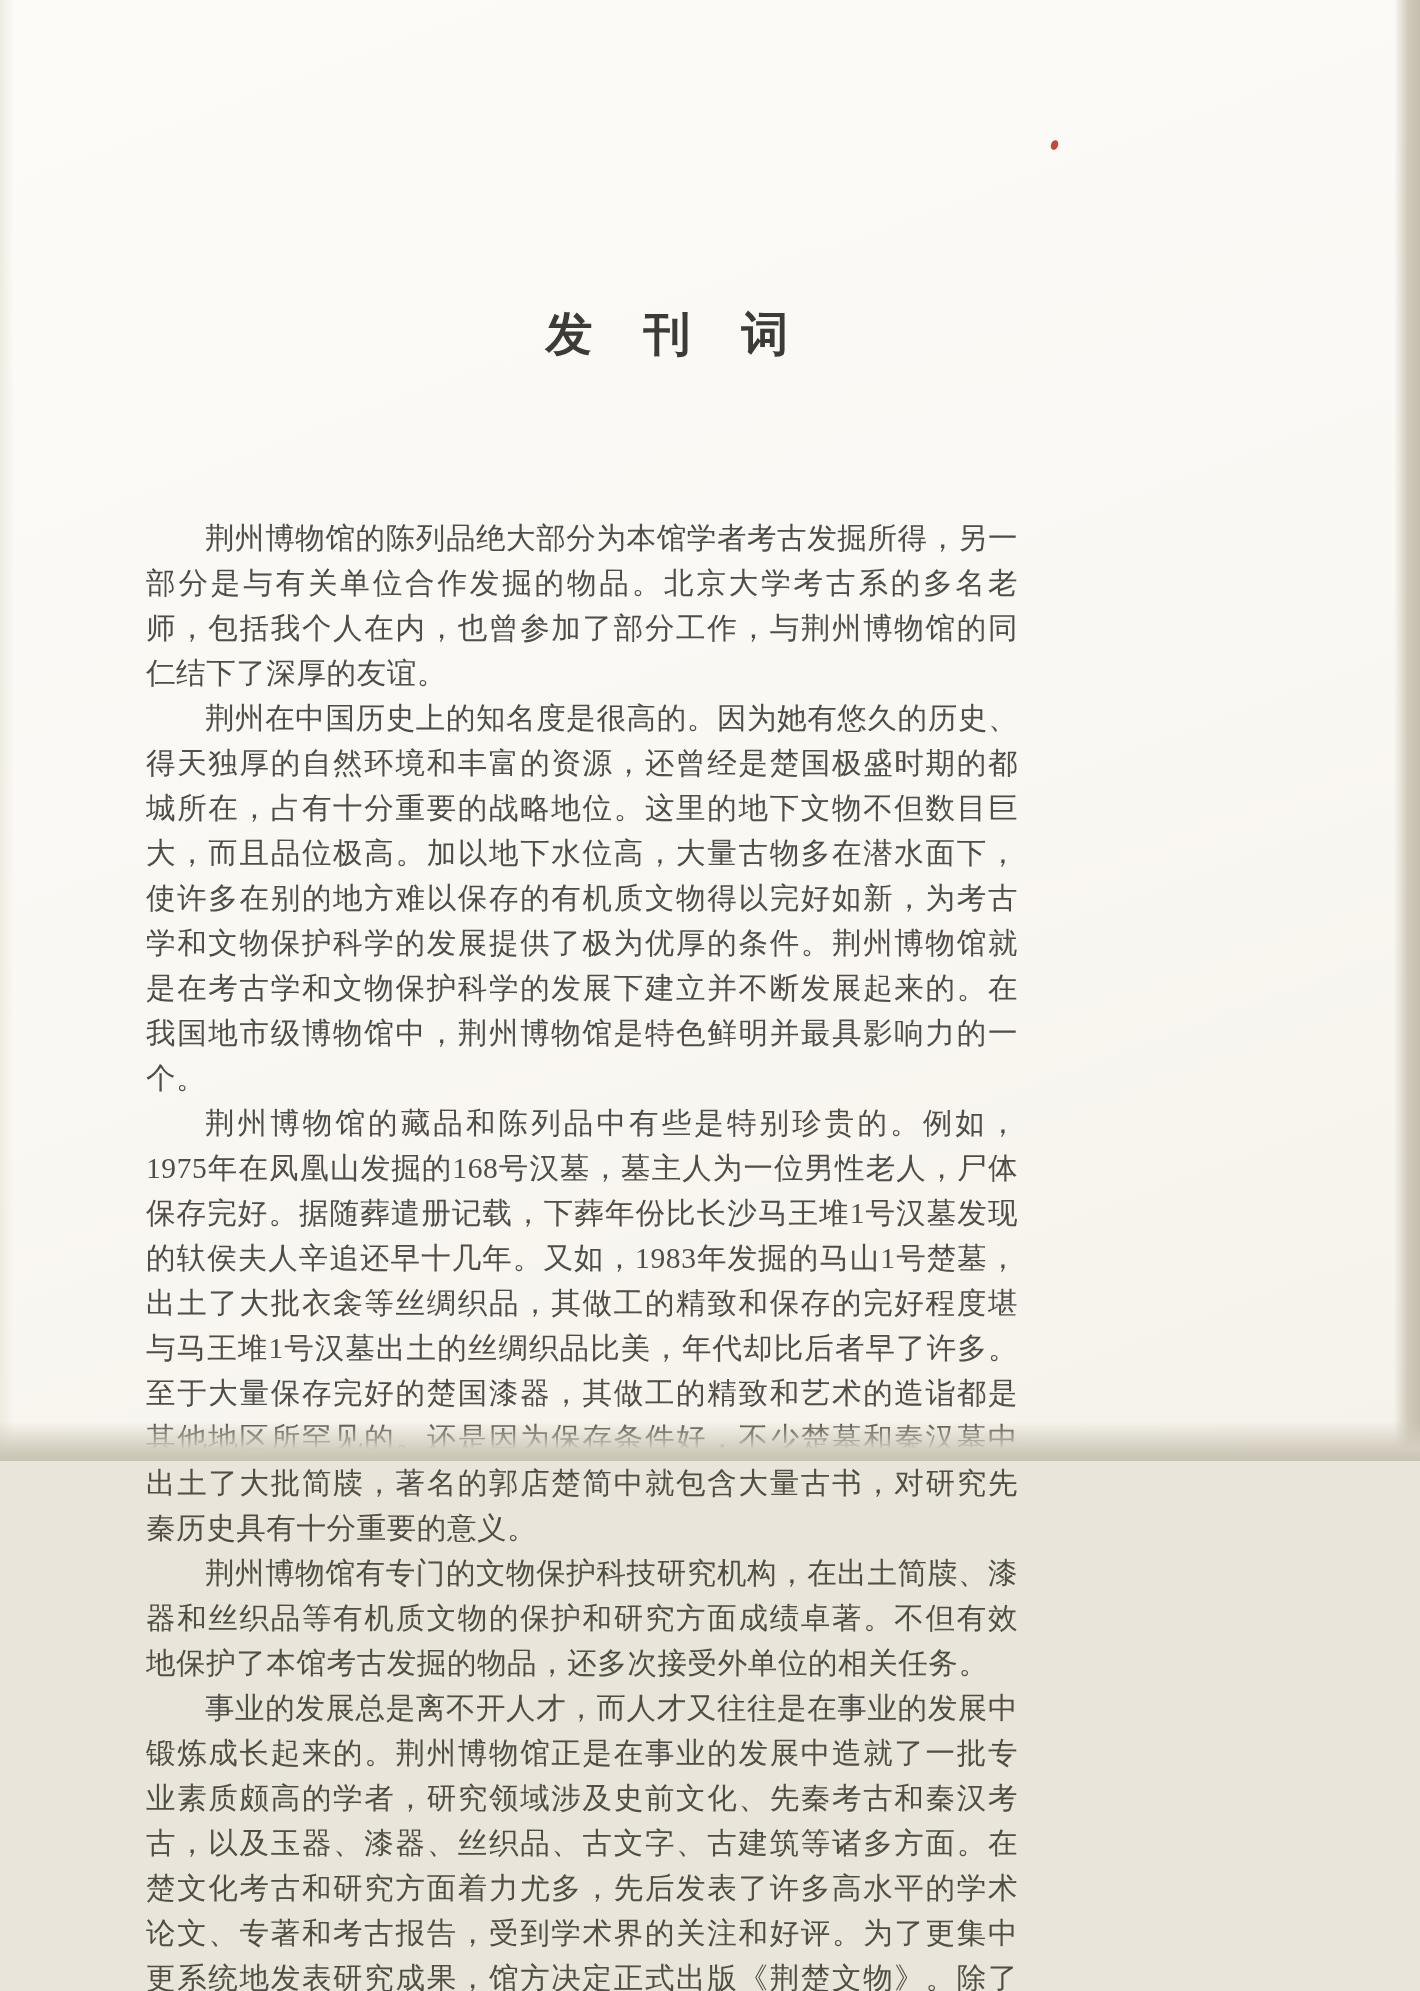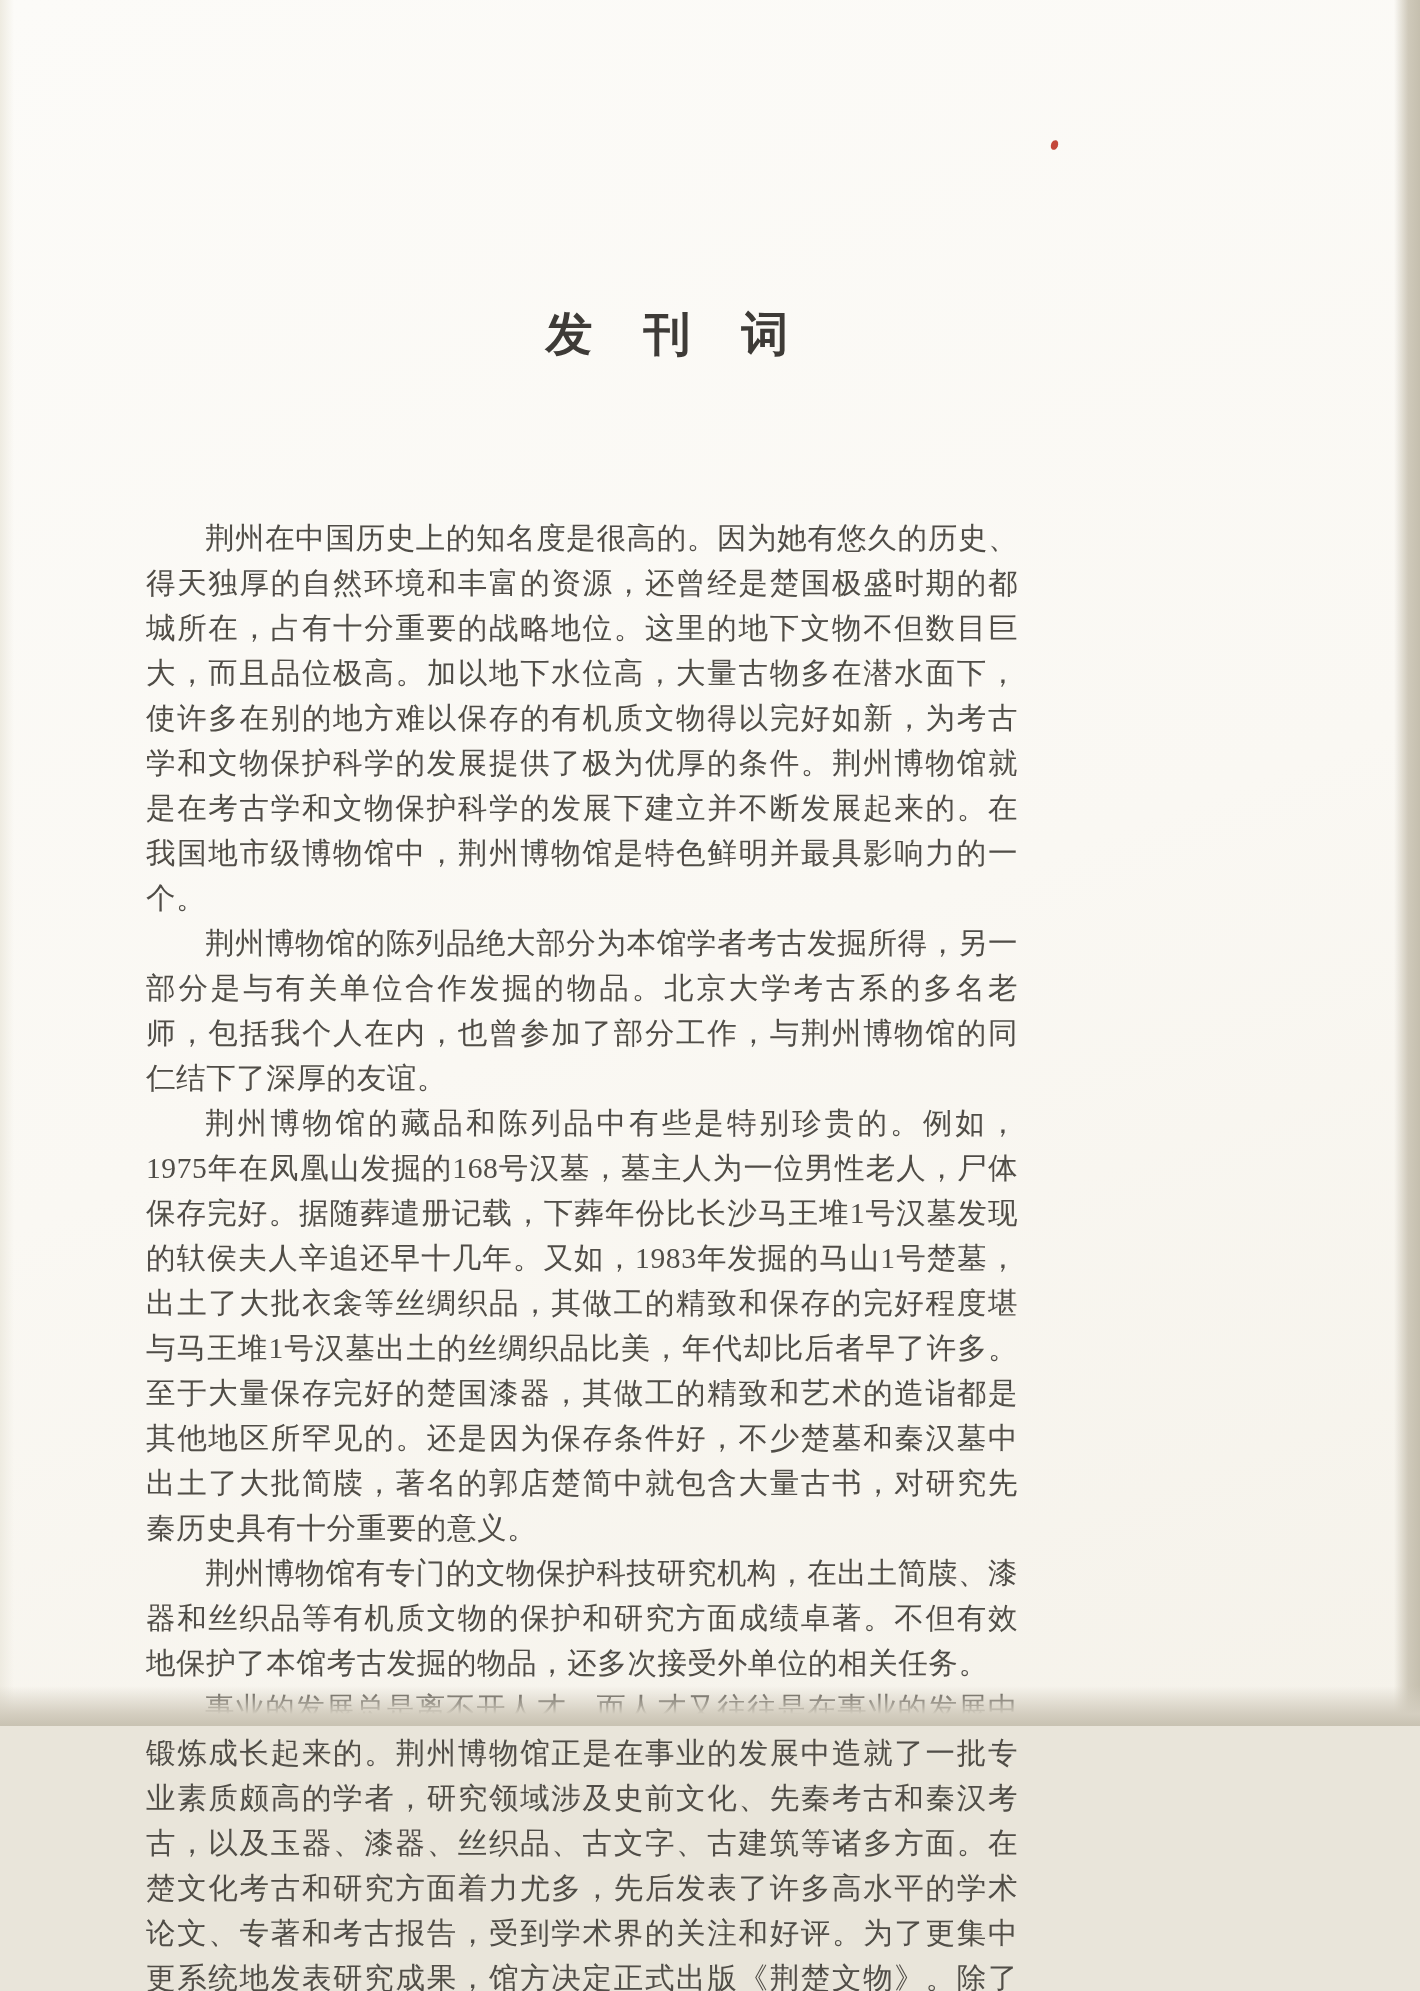--- a/index.html
+++ b/index.html
@@ -6,21 +6,21 @@
     margin: 0;
     padding: 0;
     width: 1420px;
     height: 1991px;
     overflow: hidden;
     background: #e9e5da;
   }
   .scan-page {
     position: relative;
     width: 1420px;
-    height: 1726px;
+    height: 1461px;
     background:
       linear-gradient(160deg, #fcfbf8 0%, #faf8f3 55%, #f5f2ea 100%);
     font-family: "Liberation Serif", "DejaVu Serif", serif;
     color: #4c4944;
   }
   
   .edge-right {
     position: absolute;
     top: 0; right: 0;
     width: 26px; height: 100%;
@@ -94,22 +94,22 @@
 <div class="scan-page">
 
   <div class="edge-left"></div>
 
   <span class="red-speck"></span>
 
   <h1 class="doc-title">发　刊　词</h1>
 
 
   <div class="doc-body">
+    <p>荆州博物馆的陈列品绝大部分为本馆学者考古发掘所得，另一部分是与有关单位合作发掘的物品。北京大学考古系的多名老师，包括我个人在内，也曾参加了部分工作，与荆州博物馆的同仁结下了深厚的友谊。</p>
     <p>荆州在中国历史上的知名度是很高的。因为她有悠久的历史、得天独厚的自然环境和丰富的资源，还曾经是楚国极盛时期的都城所在，占有十分重要的战略地位。这里的地下文物不但数目巨大，而且品位极高。加以地下水位高，大量古物多在潜水面下，使许多在别的地方难以保存的有机质文物得以完好如新，为考古学和文物保护科学的发展提供了极为优厚的条件。荆州博物馆就是在考古学和文物保护科学的发展下建立并不断发展起来的。在我国地市级博物馆中，荆州博物馆是特色鲜明并最具影响力的一个。</p>
-    <p>荆州博物馆的陈列品绝大部分为本馆学者考古发掘所得，另一部分是与有关单位合作发掘的物品。北京大学考古系的多名老师，包括我个人在内，也曾参加了部分工作，与荆州博物馆的同仁结下了深厚的友谊。</p>
     <p>荆州博物馆的藏品和陈列品中有些是特别珍贵的。例如，1975年在凤凰山发掘的168号汉墓，墓主人为一位男性老人，尸体保存完好。据随葬遣册记载，下葬年份比长沙马王堆1号汉墓发现的轪侯夫人辛追还早十几年。又如，1983年发掘的马山1号楚墓，出土了大批衣衾等丝绸织品，其做工的精致和保存的完好程度堪与马王堆1号汉墓出土的丝绸织品比美，年代却比后者早了许多。至于大量保存完好的楚国漆器，其做工的精致和艺术的造诣都是其他地区所罕见的。还是因为保存条件好，不少楚墓和秦汉墓中出土了大批简牍，著名的郭店楚简中就包含大量古书，对研究先秦历史具有十分重要的意义。</p>
     <p>荆州博物馆有专门的文物保护科技研究机构，在出土简牍、漆器和丝织品等有机质文物的保护和研究方面成绩卓著。不但有效地保护了本馆考古发掘的物品，还多次接受外单位的相关任务。</p>
     <p>事业的发展总是离不开人才，而人才又往往是在事业的发展中锻炼成长起来的。荆州博物馆正是在事业的发展中造就了一批专业素质颇高的学者，研究领域涉及史前文化、先秦考古和秦汉考古，以及玉器、漆器、丝织品、古文字、古建筑等诸多方面。在楚文化考古和研究方面着力尤多，先后发表了许多高水平的学术论文、专著和考古报告，受到学术界的关注和好评。为了更集中更系统地发表研究成果，馆方决定正式出版《荆楚文物》。除了发表本馆学者的研究成果，还特别热切地欢迎相关方面的学者投稿，希望大家共同来浇灌和培育这块新生的园地!</p>
 
   </div>
 
   <div class="edge-right"></div>
   <div class="edge-bottom"></div>
 
 </div>

